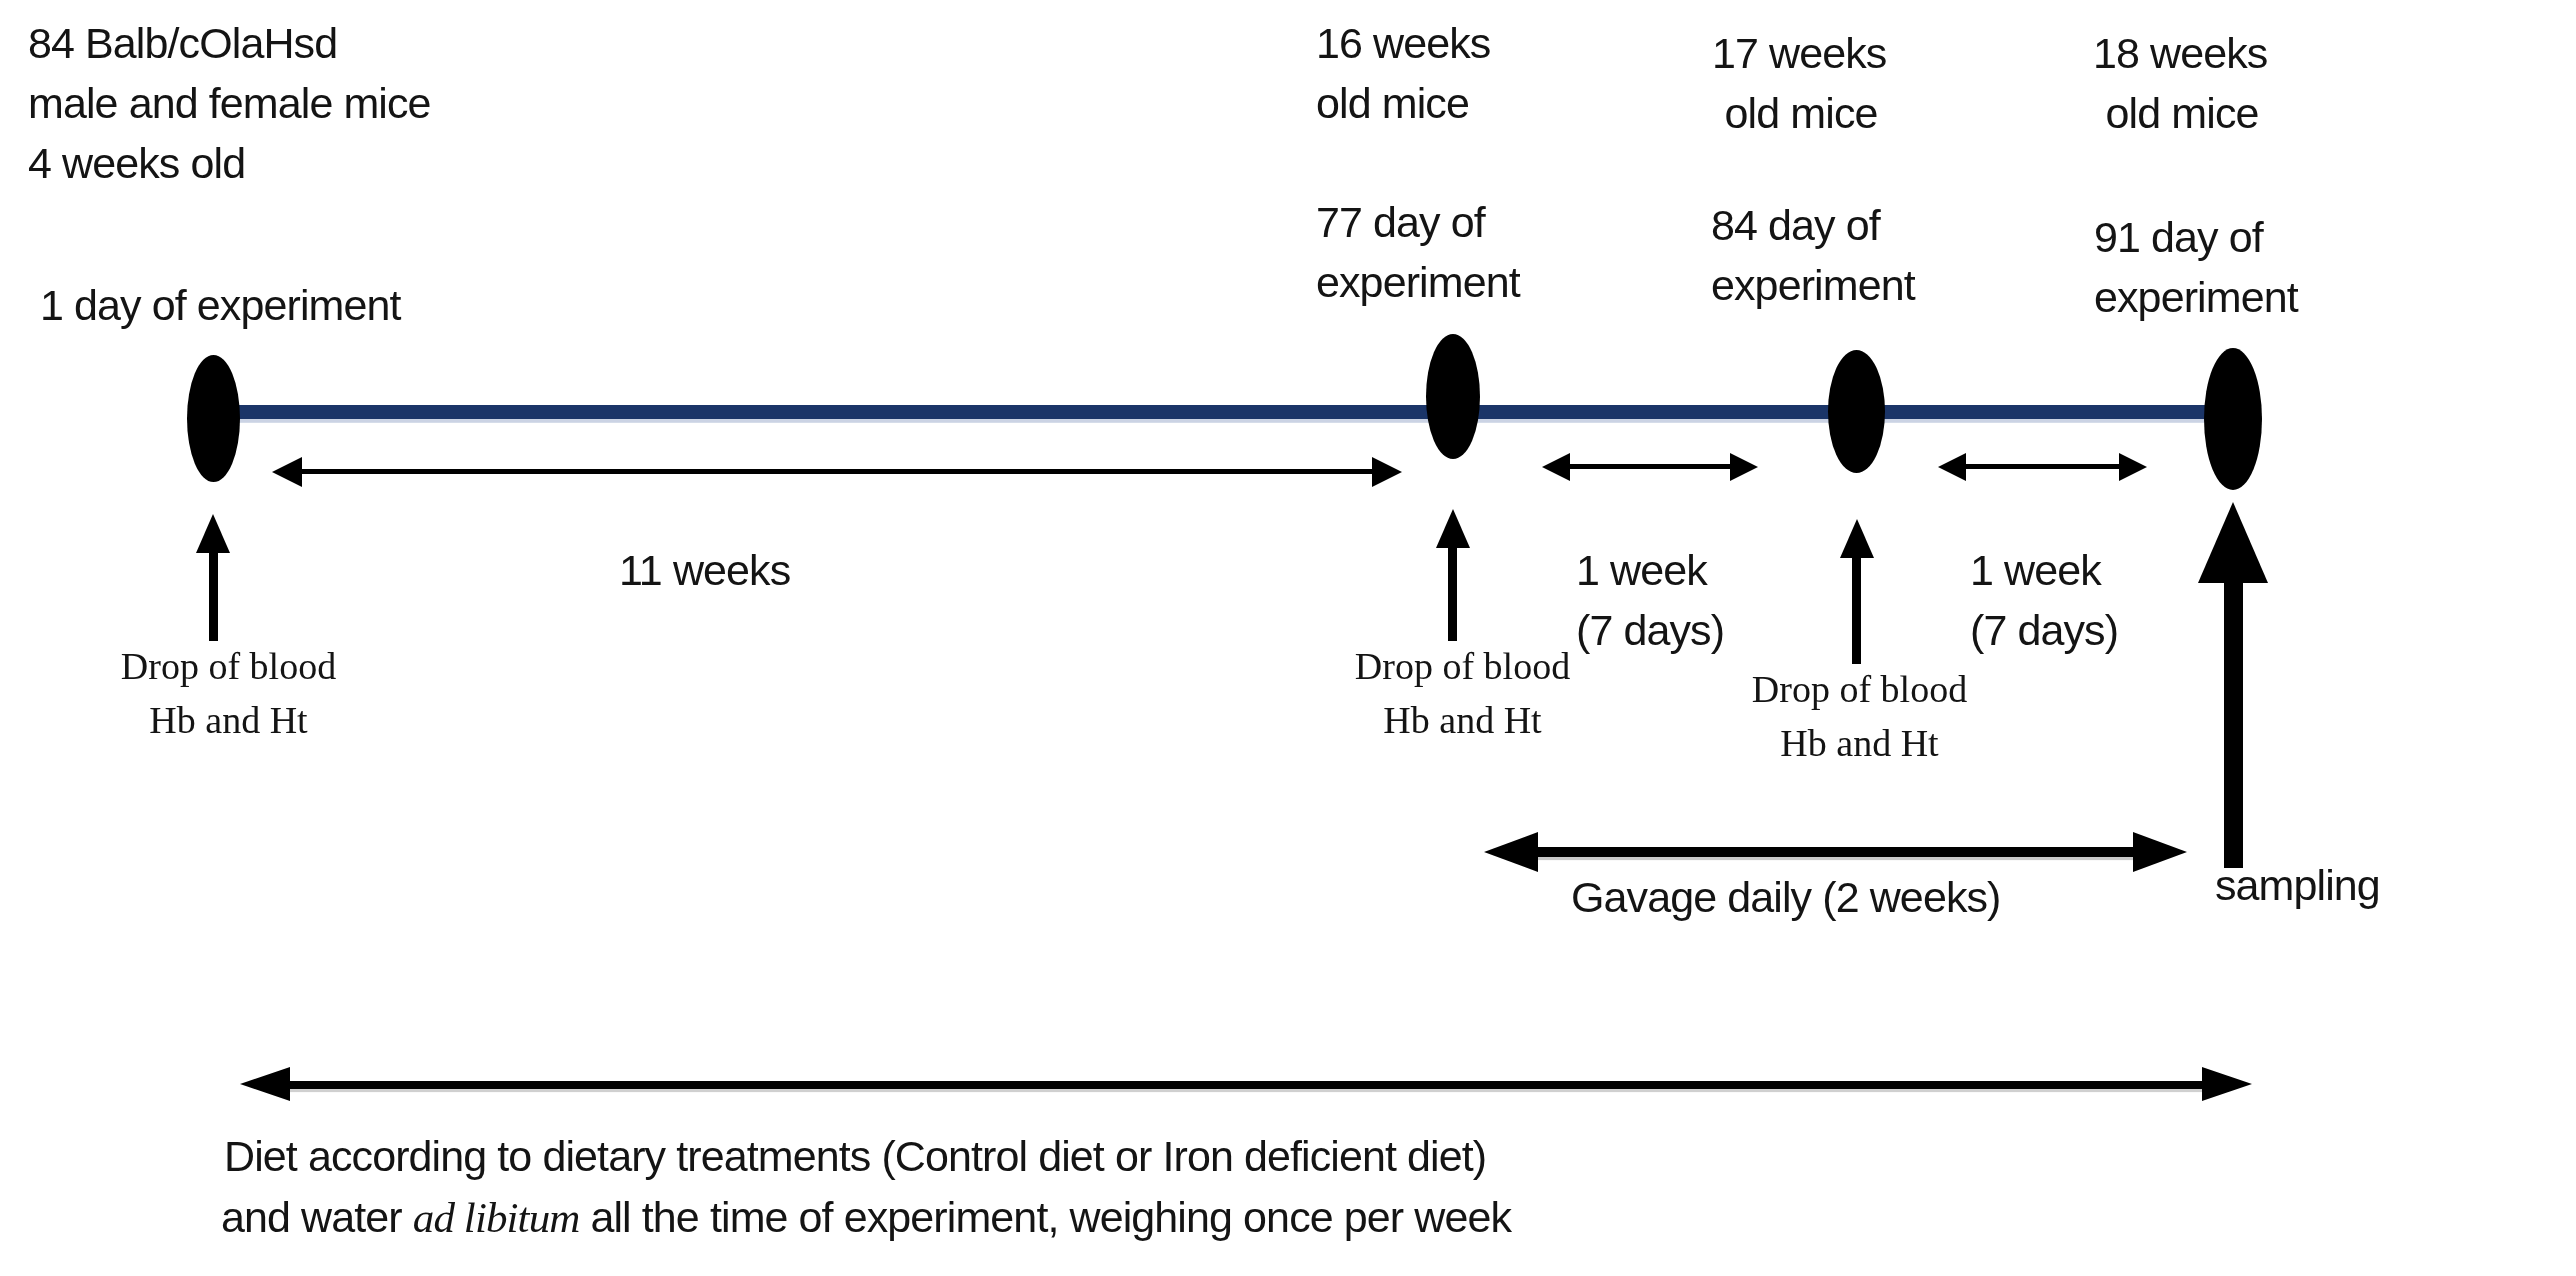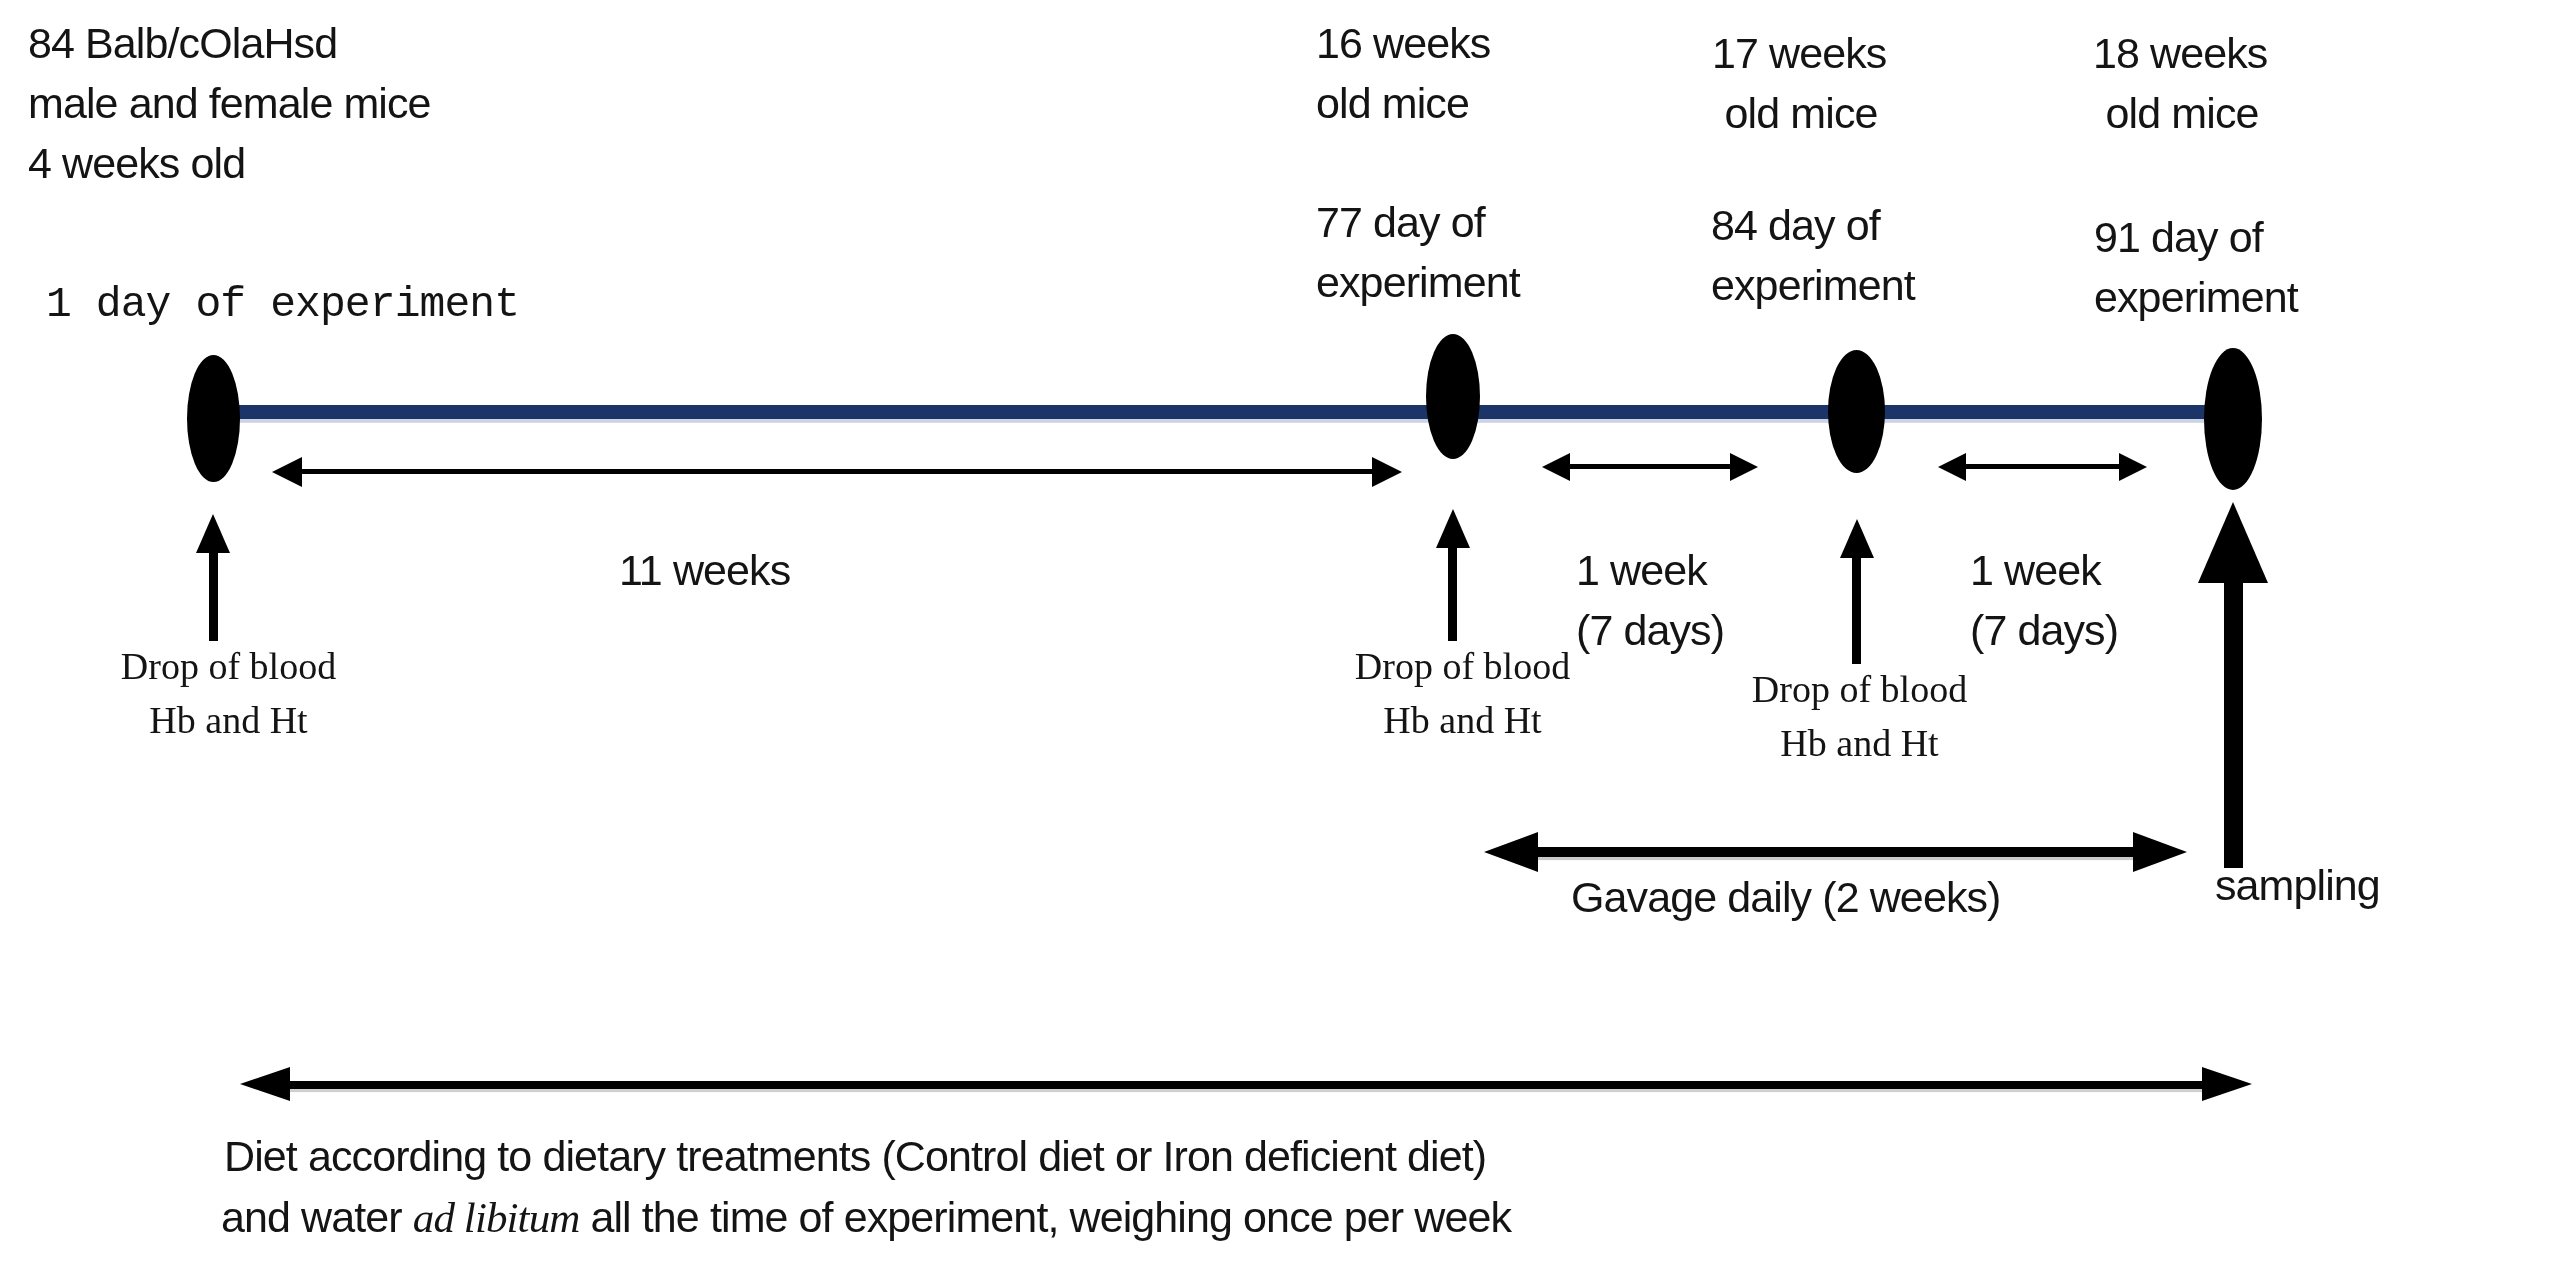--- a/index.html
+++ b/index.html
@@ -20,21 +20,21 @@
 <body>
 
 <div id="canvas">
 
   <div class="abs sans" style="left:28px;top:12.6px;">
     <div>84 Balb/cOlaHsd</div>
     <div>male and female mice</div>
     <div>4 weeks old</div>
   </div>
 
-  <div class="abs sans" style="left:46px;top:275px;font-family:Liberation Mono, monospace;">1 day of experiment</div>
+  <div class="abs sans" style="left:40px;top:275px;">1 day of experiment</div>
 
   <div class="abs sans" style="left:1316px;top:12.6px;">
     <div>16 weeks</div>
     <div>old mice</div>
   </div>
   <div class="abs sans" style="left:1316px;top:192px;">
     <div>77 day of</div>
     <div>experiment</div>
   </div>
 

